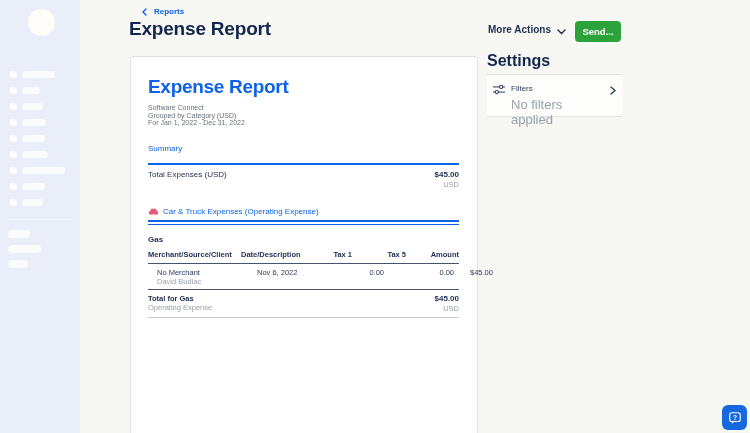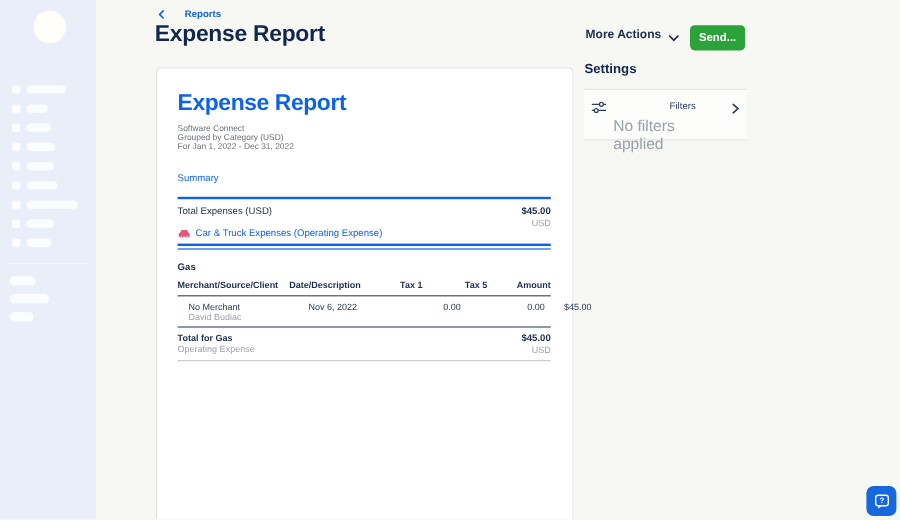--- a/index.html
+++ b/index.html
@@ -16,21 +16,21 @@
   .nav { position:absolute; left:0; top:66px; width:80px; }
   .nav-item { height:16px; display:flex; align-items:center; padding-left:10px; gap:5px; cursor:pointer; }
   .sk-icon { width:7px; height:7px; border-radius:2px; background:rgba(255,255,255,.85); flex:0 0 auto; }
   .sk-pill { height:7px; border-radius:3.5px; background:rgba(255,255,255,.8); }
   .nav-divider { position:absolute; left:8px; top:219px; width:64px; height:1px; background:rgba(255,255,255,.55); }
   .nav2 { position:absolute; left:8px; top:226px; width:72px; }
   .nav2-item { height:15px; display:flex; align-items:center; cursor:pointer; }
   .sk-pill2 { height:8px; border-radius:4px; background:rgba(255,255,255,.8); }
 
   
-  .breadcrumb { position:absolute; left:132px; top:7px; display:flex; align-items:center; gap:17px;
+  .breadcrumb { position:absolute; left:142px; top:7px; display:flex; align-items:center; gap:7px;
     color:#0d63e8; font-size:8px; font-weight:bold; text-decoration:none; cursor:pointer; }
   .page-title { position:absolute; left:129px; top:18px; font-size:19px; font-weight:bold; color:#13264d; letter-spacing:-.2px; }
   .more-actions { position:absolute; left:488px; top:24px; display:flex; align-items:flex-end; gap:6px;
     font-size:10px; font-weight:bold; color:#1e2c4f; cursor:pointer; background:none; border:none;
     font-family:"Liberation Sans", sans-serif; }
   .send-btn { position:absolute; left:575px; top:21px; width:46px; height:21px; border:none; border-radius:4px;
     background:#2ca33a; color:#fff; font-size:9.5px; font-weight:bold; cursor:pointer;
     font-family:"Liberation Sans", sans-serif; }
 
   
@@ -39,42 +39,42 @@
     padding:18px 18px 0 17px; }
   .doc-title { color:#0d63e8; font-size:19px; font-weight:bold; letter-spacing:-.3px; margin-top:1px; }
   .doc-meta { margin-top:6px; font-size:7px; line-height:7.5px; color:#6a7077; }
   .summary-link { display:inline-block; margin-top:17px; font-size:8px; color:#0d63e8; text-decoration:none; cursor:pointer; }
   .blue-rule { margin-top:8px; height:2.5px; background:#0d63e8; }
   .summary-row { display:flex; justify-content:space-between; padding-top:5px; }
   .summary-row .lbl { font-size:8px; font-weight:normal; color:#1e2c4f; }
   .amount-stack { text-align:right; }
   .amount-stack .amt { font-size:8px; font-weight:bold; color:#1e2c4f; }
   .amount-stack .cur { font-size:7.5px; color:#9aa1ab; margin-top:1px; }
-  .category-head { display:flex; align-items:center; gap:4px;
+  .category-head { margin-top:18px; display:flex; align-items:center; gap:4px;
     color:#0d63e8; font-size:8px; text-decoration:none; cursor:pointer; }
   .double-rule { margin-top:4px; height:5px; border-top:2px solid #0d63e8; border-bottom:1px solid #0d63e8; }
   .group-name { margin-top:10px; font-size:8px; font-weight:bold; color:#1e2c4f; }
   .exp-table { margin-top:3px; }
   .tgrid { display:grid; grid-template-columns:93px 67px 44px 54px 1fr; }
   .thead { font-size:7.5px; font-weight:bold; color:#1e2c4f; padding:3px 0 4px; border-bottom:1px solid #46546f; }
   .col-r { text-align:right; }
   .trow { padding:4px 0 3px; border-bottom:1px solid #46546f; font-size:7.5px; line-height:9px; color:#2c3a57;gap:16px; }
   .trow .indent { padding-left:9px; }
   .sub { color:#9aa1ab; }
   .ttotal { display:flex; justify-content:space-between; padding:4px 0 4px; border-bottom:1px solid #c9ced6; }
   .ttotal .lbl { font-size:7.5px; font-weight:bold; color:#1e2c4f; line-height:9px; }
   .ttotal .sub { font-weight:normal; }
 
   
-  .settings-title { position:absolute; left:487px; top:52px; font-size:11px; font-weight:bold; color:#13264d; }
+  .settings-title { position:absolute; left:487px; top:52px; font-size:16px; font-weight:bold; color:#13264d; }
   .filters-card { position:absolute; left:487px; top:74px; width:135px; height:43px;
     background:#fdfdfc; border-top:1px solid #e2e4e7; border-bottom:1px solid #e2e4e7;
     display:flex; align-items:flex-start; gap:6px; padding:9px 6px 0 6px; cursor:pointer; }
   .filters-text { flex:1; }
-  .filters-label { font-size:8px; color:#2d3e63;margin-left:47px; }
+  .filters-label { font-size:8px; color:#2d3e63; }
   .filters-status { font-size:13px; color:#9aa1ab; margin-top:4px; }
   .filters-chevron { margin-top:2px; }
 
   
   .help-btn { position:absolute; left:722px; top:405px; width:25px; height:25px; border:none;
     border-radius:6px; background:#1568dd; display:flex; align-items:center; justify-content:center; cursor:pointer; }
 
   svg { display:block; }
 </style>
 </head>

